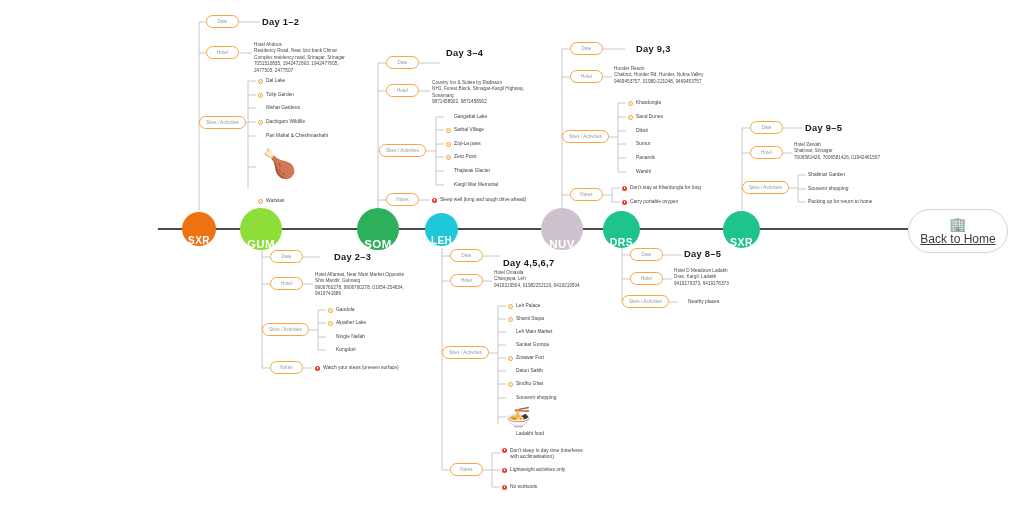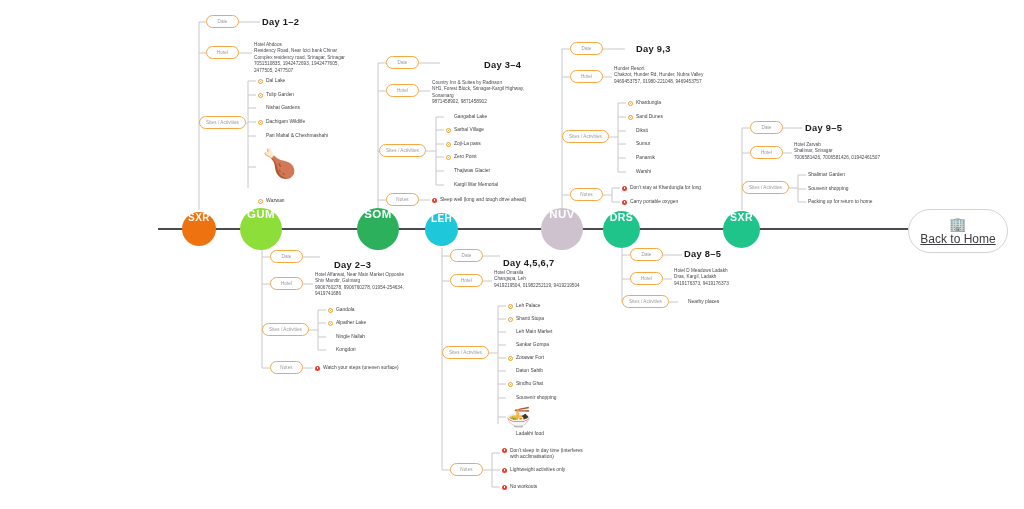--- a/index.html
+++ b/index.html
@@ -66,21 +66,21 @@
     align-items: center; justify-content: center;
     gap: 1px;
   }
   .end-node .bld { font-size: 14px; line-height: 14px; color:#5b6bc0; }
   .end-node .lbl { font-size: 12px; color: #3b3b3f; text-decoration: underline; }
 
   
   .station {
     position: absolute;
     border-radius: 50%;
-    display: flex; align-items: flex-start; justify-content: center;
+    display: flex; align-items: flex-end; justify-content: center;
     color: #ffffff;
     font-weight: bold;
     letter-spacing: .4px;
   }
 
   
   .pill {
     position: absolute;
     border: 1px solid #f5a742;
     border-radius: 9px;
@@ -363,21 +363,21 @@
   <div class="pill" style="left:270px; top:277px; width:33px;">
     <span>Hotel</span>
     </div>
   <div class="pill" style="left:262px; top:323px; width:47px;">
     <span>Sites / Activities</span>
     </div>
   <div class="pill" style="left:270px; top:361px; width:33px;">
     <span>Notes</span>
     </div>
 
-  <div class="day-title" style="left:322px; top:260px;padding-left:12px;">Day 2–3</div>
+  <div class="day-title" style="left:322px; top:252px;padding-left:12px;">Day 2–3</div>
 
   <div class="hotel-block" style="left:315px; top:272px;">
     <div>Hotel Affarwat, Near Main Market Opposite</div>
     <div>Shiv Mandir, Gulmarg</div>
     <div>9906760278, 9906760278, 01954-254634,</div>
     <div>9419741686</div>
   </div>
 
   <div class="item" style="left:328px; top:307px;">
     <span class="dot-star"></span>
@@ -407,21 +407,21 @@
   <div class="pill" style="left:386px; top:84px; width:33px;">
     <span>Hotel</span>
     </div>
   <div class="pill" style="left:379px; top:144px; width:47px;">
     <span>Sites / Activities</span>
     </div>
   <div class="pill" style="left:386px; top:193px; width:33px;">
     <span>Notes</span>
     </div>
 
-  <div class="day-title" style="left:446px; top:60px;margin-left:38px;">Day 3–4</div>
+  <div class="day-title" style="left:446px; top:48px;">Day 3–4</div>
 
   <div class="hotel-block" style="left:432px; top:80px;">
     <div>Country Inn &amp; Suites by Radisson</div>
     <div>NH1, Forest Block, Srinagar-Kargil Highway,</div>
     <div>Sonamarg</div>
     <div>9871458902, 9871458902</div>
   </div>
 
   <div class="item" style="left:446px; top:114px;">
     <span class="spacer-dot"></span>

